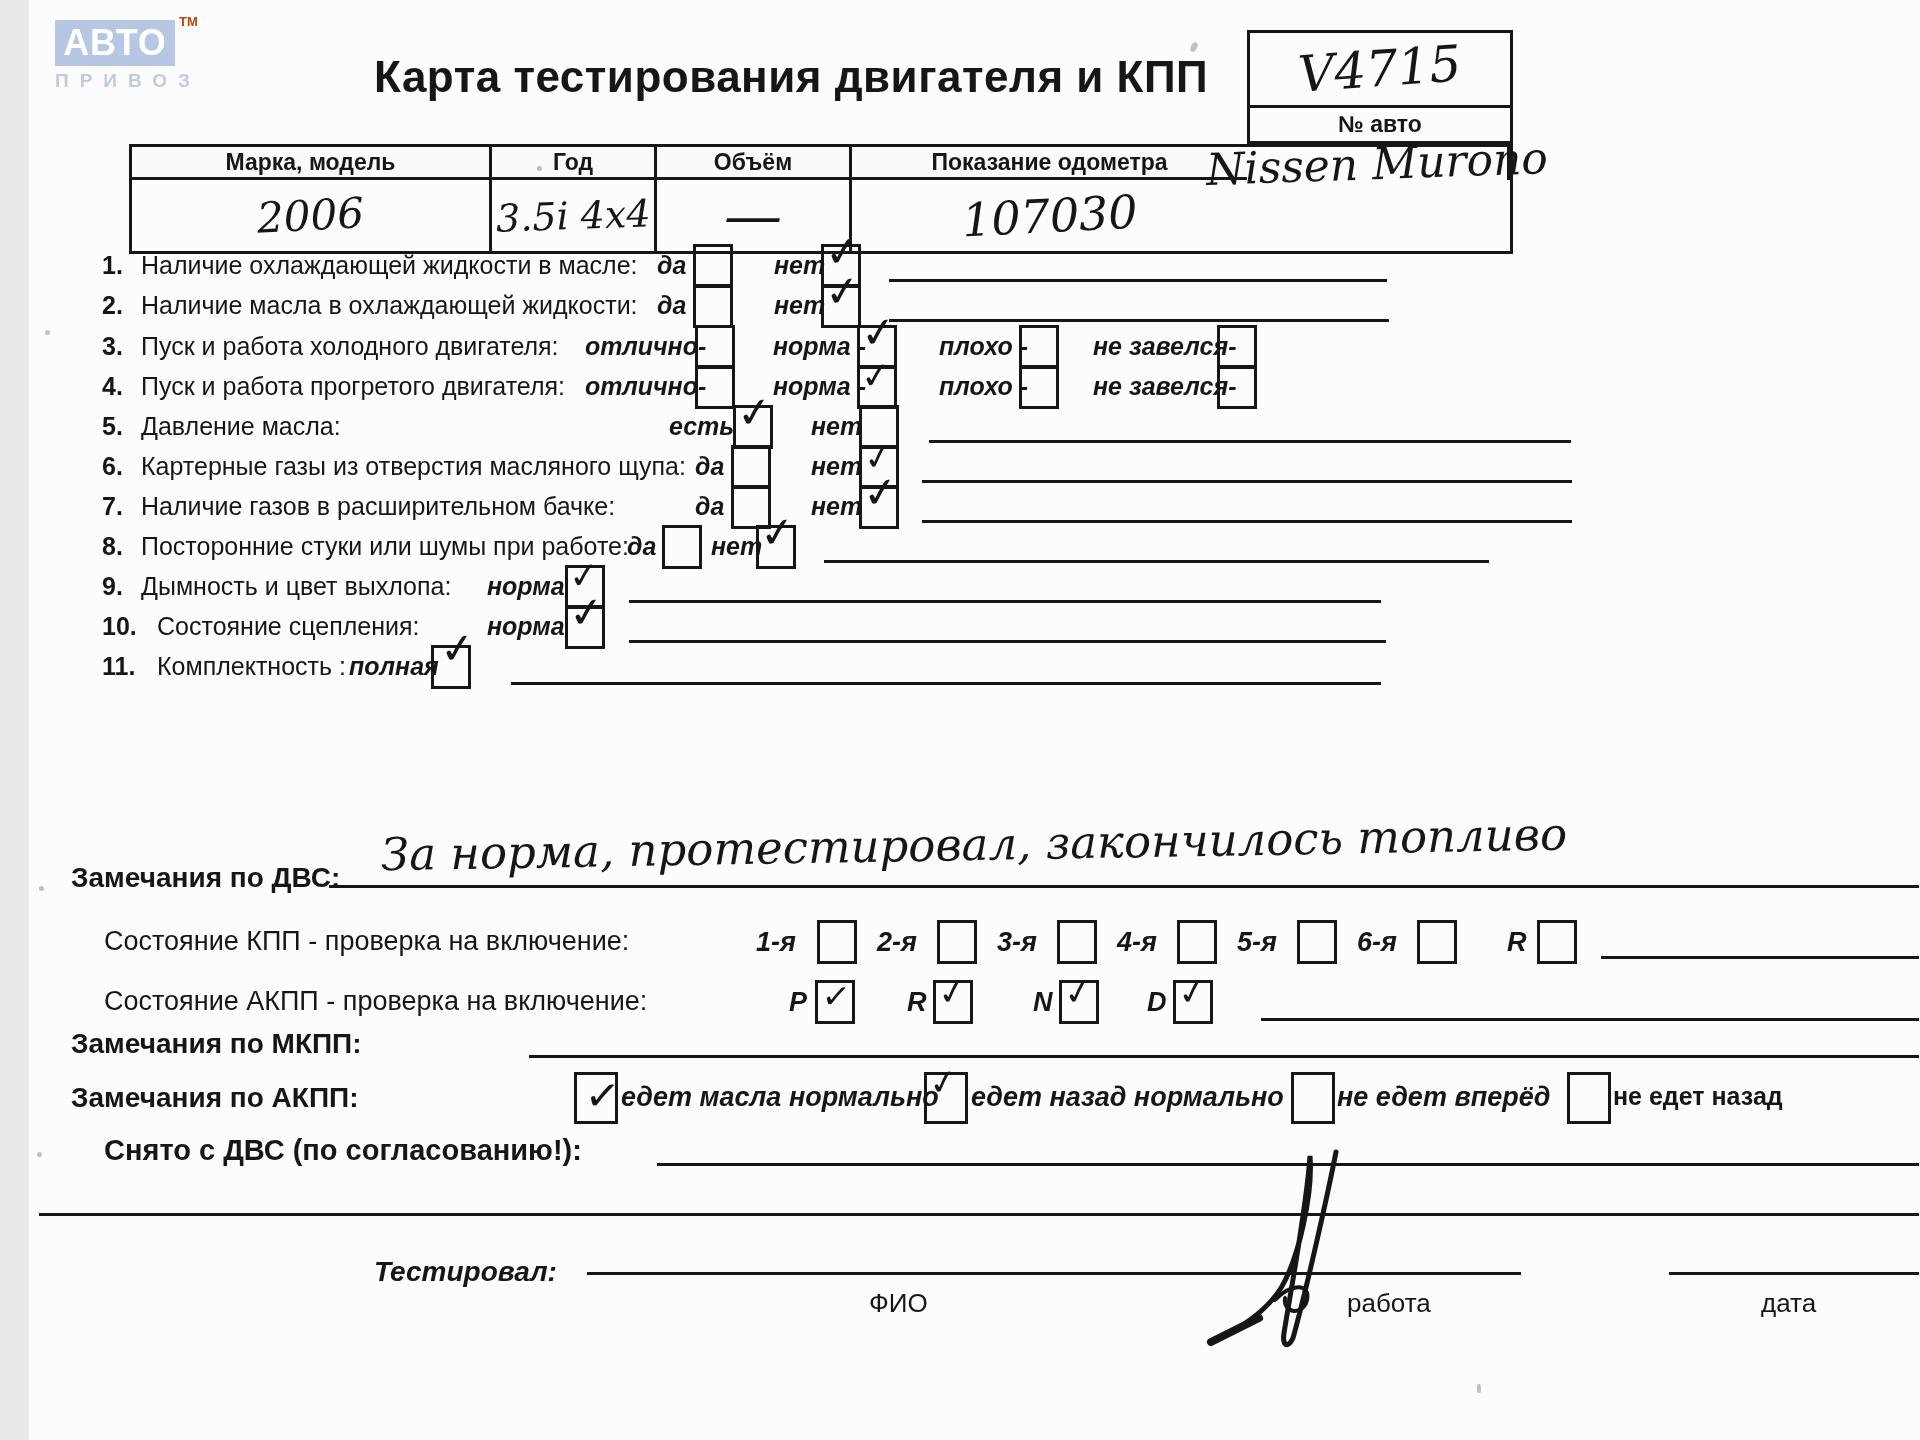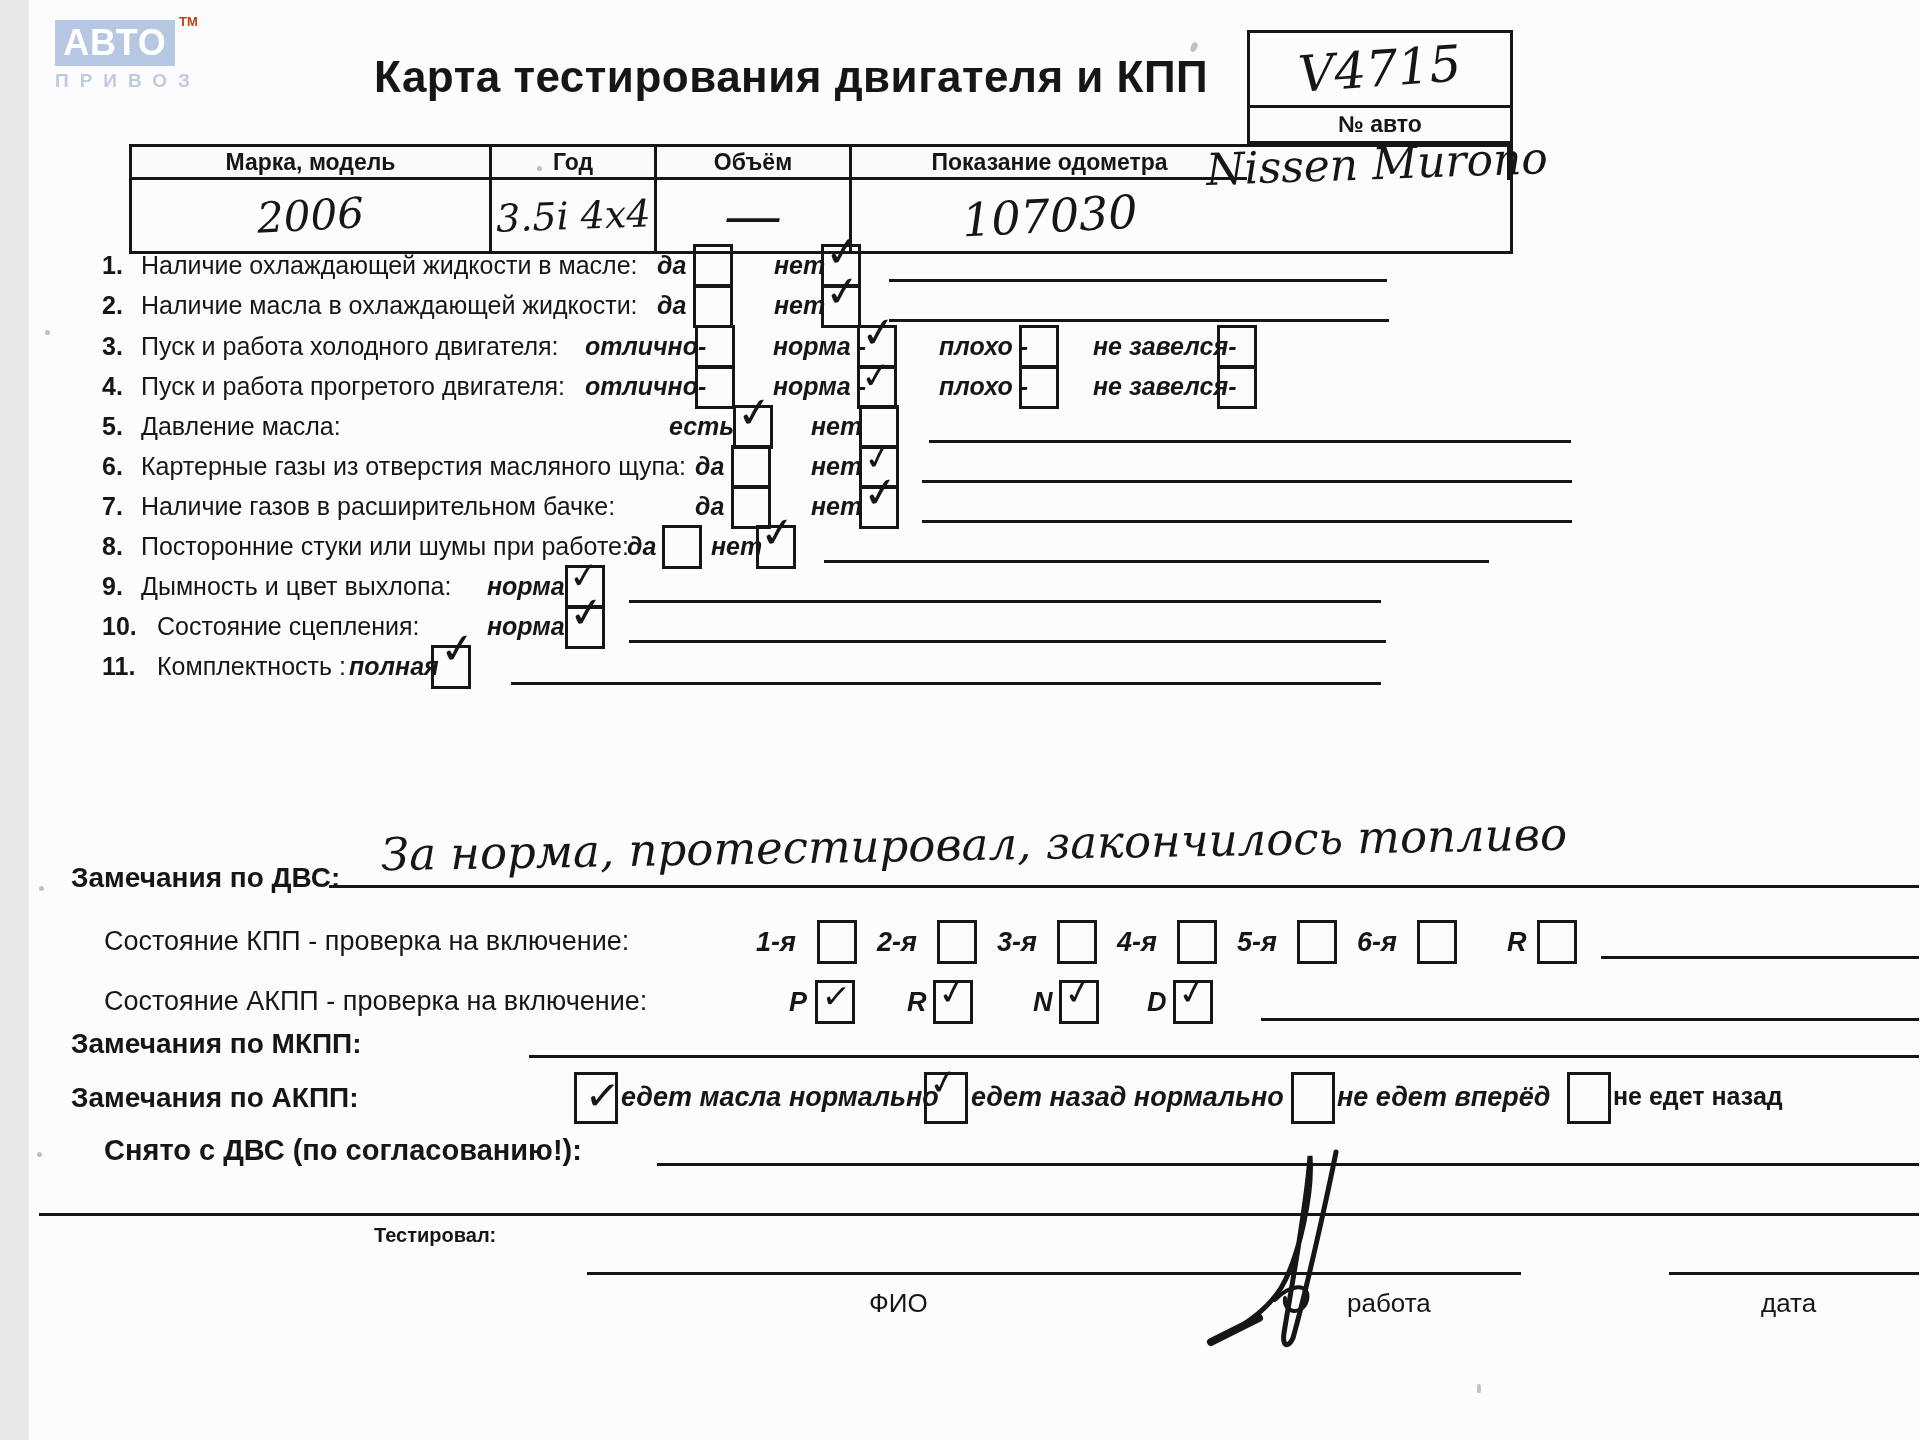--- a/index.html
+++ b/index.html
@@ -310,21 +310,21 @@
   <span class="cb2" style="left:1538px;top:1072px">
       <span class="mark"></span>
     </span>
   <span class="abs" style="left:1584px;top:1082px;font-size:25px;font-weight:700">не едет назад</span>
 
   <div class="sec" style="left:75px;top:1134px;font-size:29px">Снято с ДВС (по согласованию!):</div>
   <div class="wline" style="left:628px;top:1163px;width:1262px"></div>
 
   <div class="wline" style="left:10px;top:1213px;width:1880px"></div>
 
-  <div class="abs" style="left:345px;top:1224px;font-size:20px;font-weight:700;">Тестировал:</div>
+  <div class="abs" style="left:345px;top:1256px;font-size:28px;font-weight:700;font-style:italic">Тестировал:</div>
   <div class="wline" style="left:558px;top:1272px;width:735px"></div>
   <div class="abs" style="left:840px;top:1288px;font-size:26px">ФИО</div>
   <div class="wline" style="left:1250px;top:1272px;width:242px"></div>
   <div class="abs" style="left:1318px;top:1288px;font-size:26px">работа</div>
   <div class="wline" style="left:1640px;top:1272px;width:250px"></div>
   <div class="abs" style="left:1732px;top:1288px;font-size:26px">дата</div>
 
   <svg class="abs" style="left:1160px;top:1148px" width="230" height="210" viewBox="0 0 230 210">
     <path d="M30 190 C55 178, 78 162, 92 140 C110 110, 124 45, 121 8 C118 55, 104 130, 95 185 C93 198, 99 201, 104 190 C118 140, 140 40, 147 4" fill="none" stroke="#161616" stroke-width="5" stroke-linecap="round"></path>
     <path d="M86 152 C100 136, 122 134, 118 152 C114 168, 94 166, 96 150" fill="none" stroke="#161616" stroke-width="4" stroke-linecap="round"></path>

